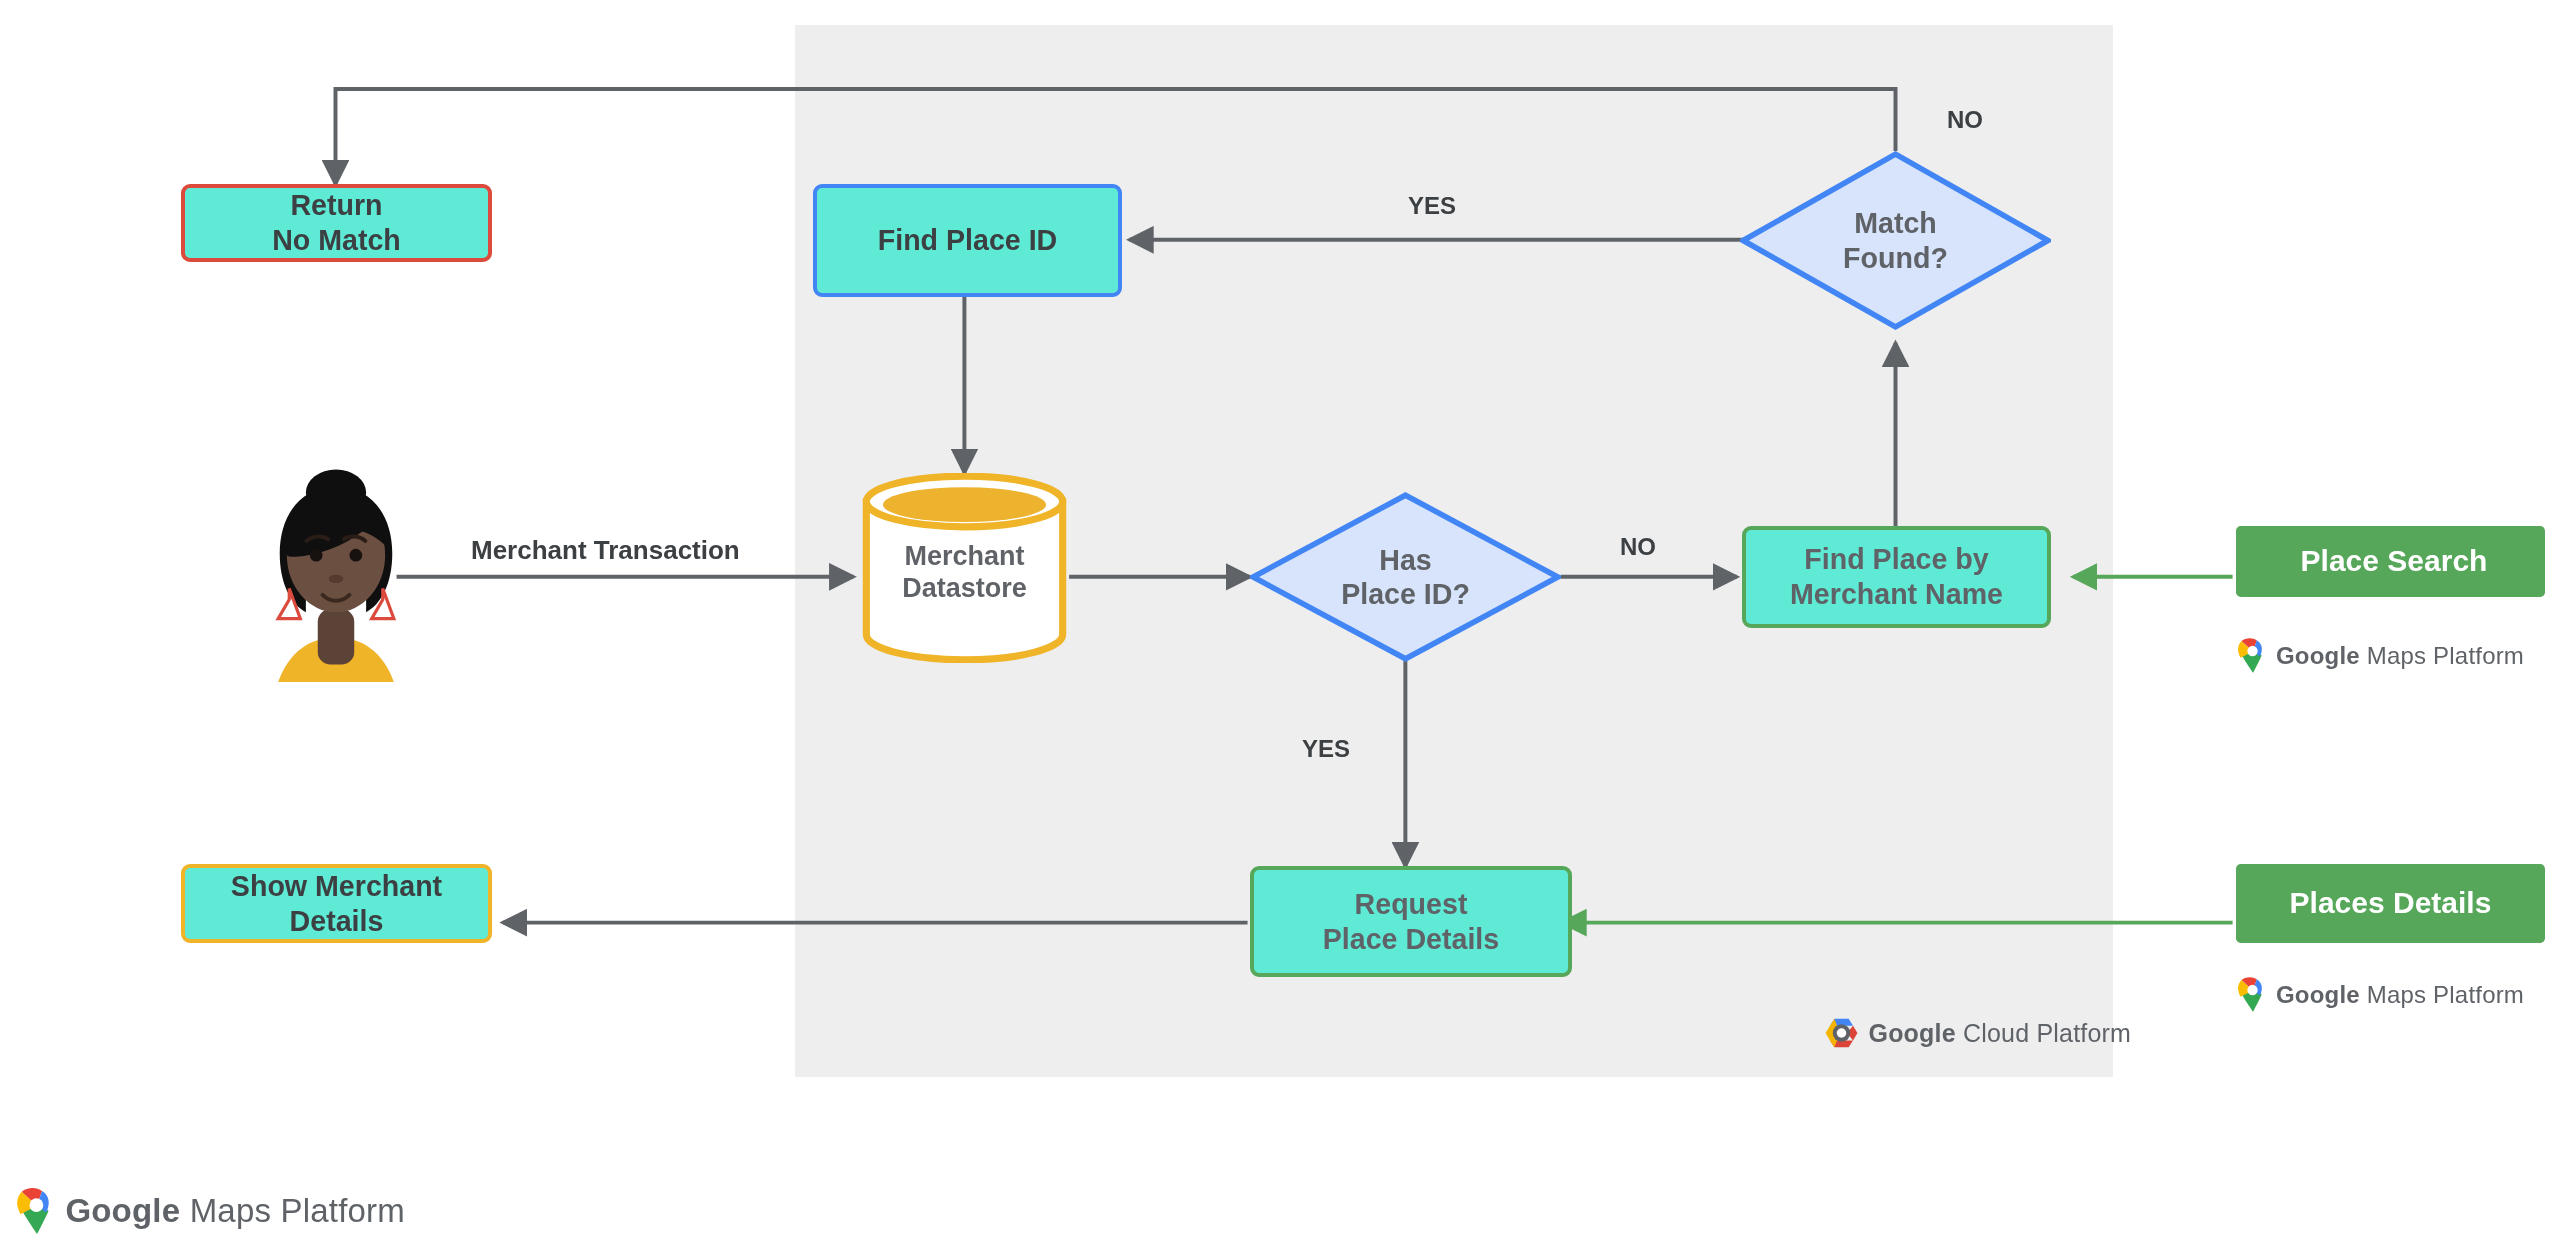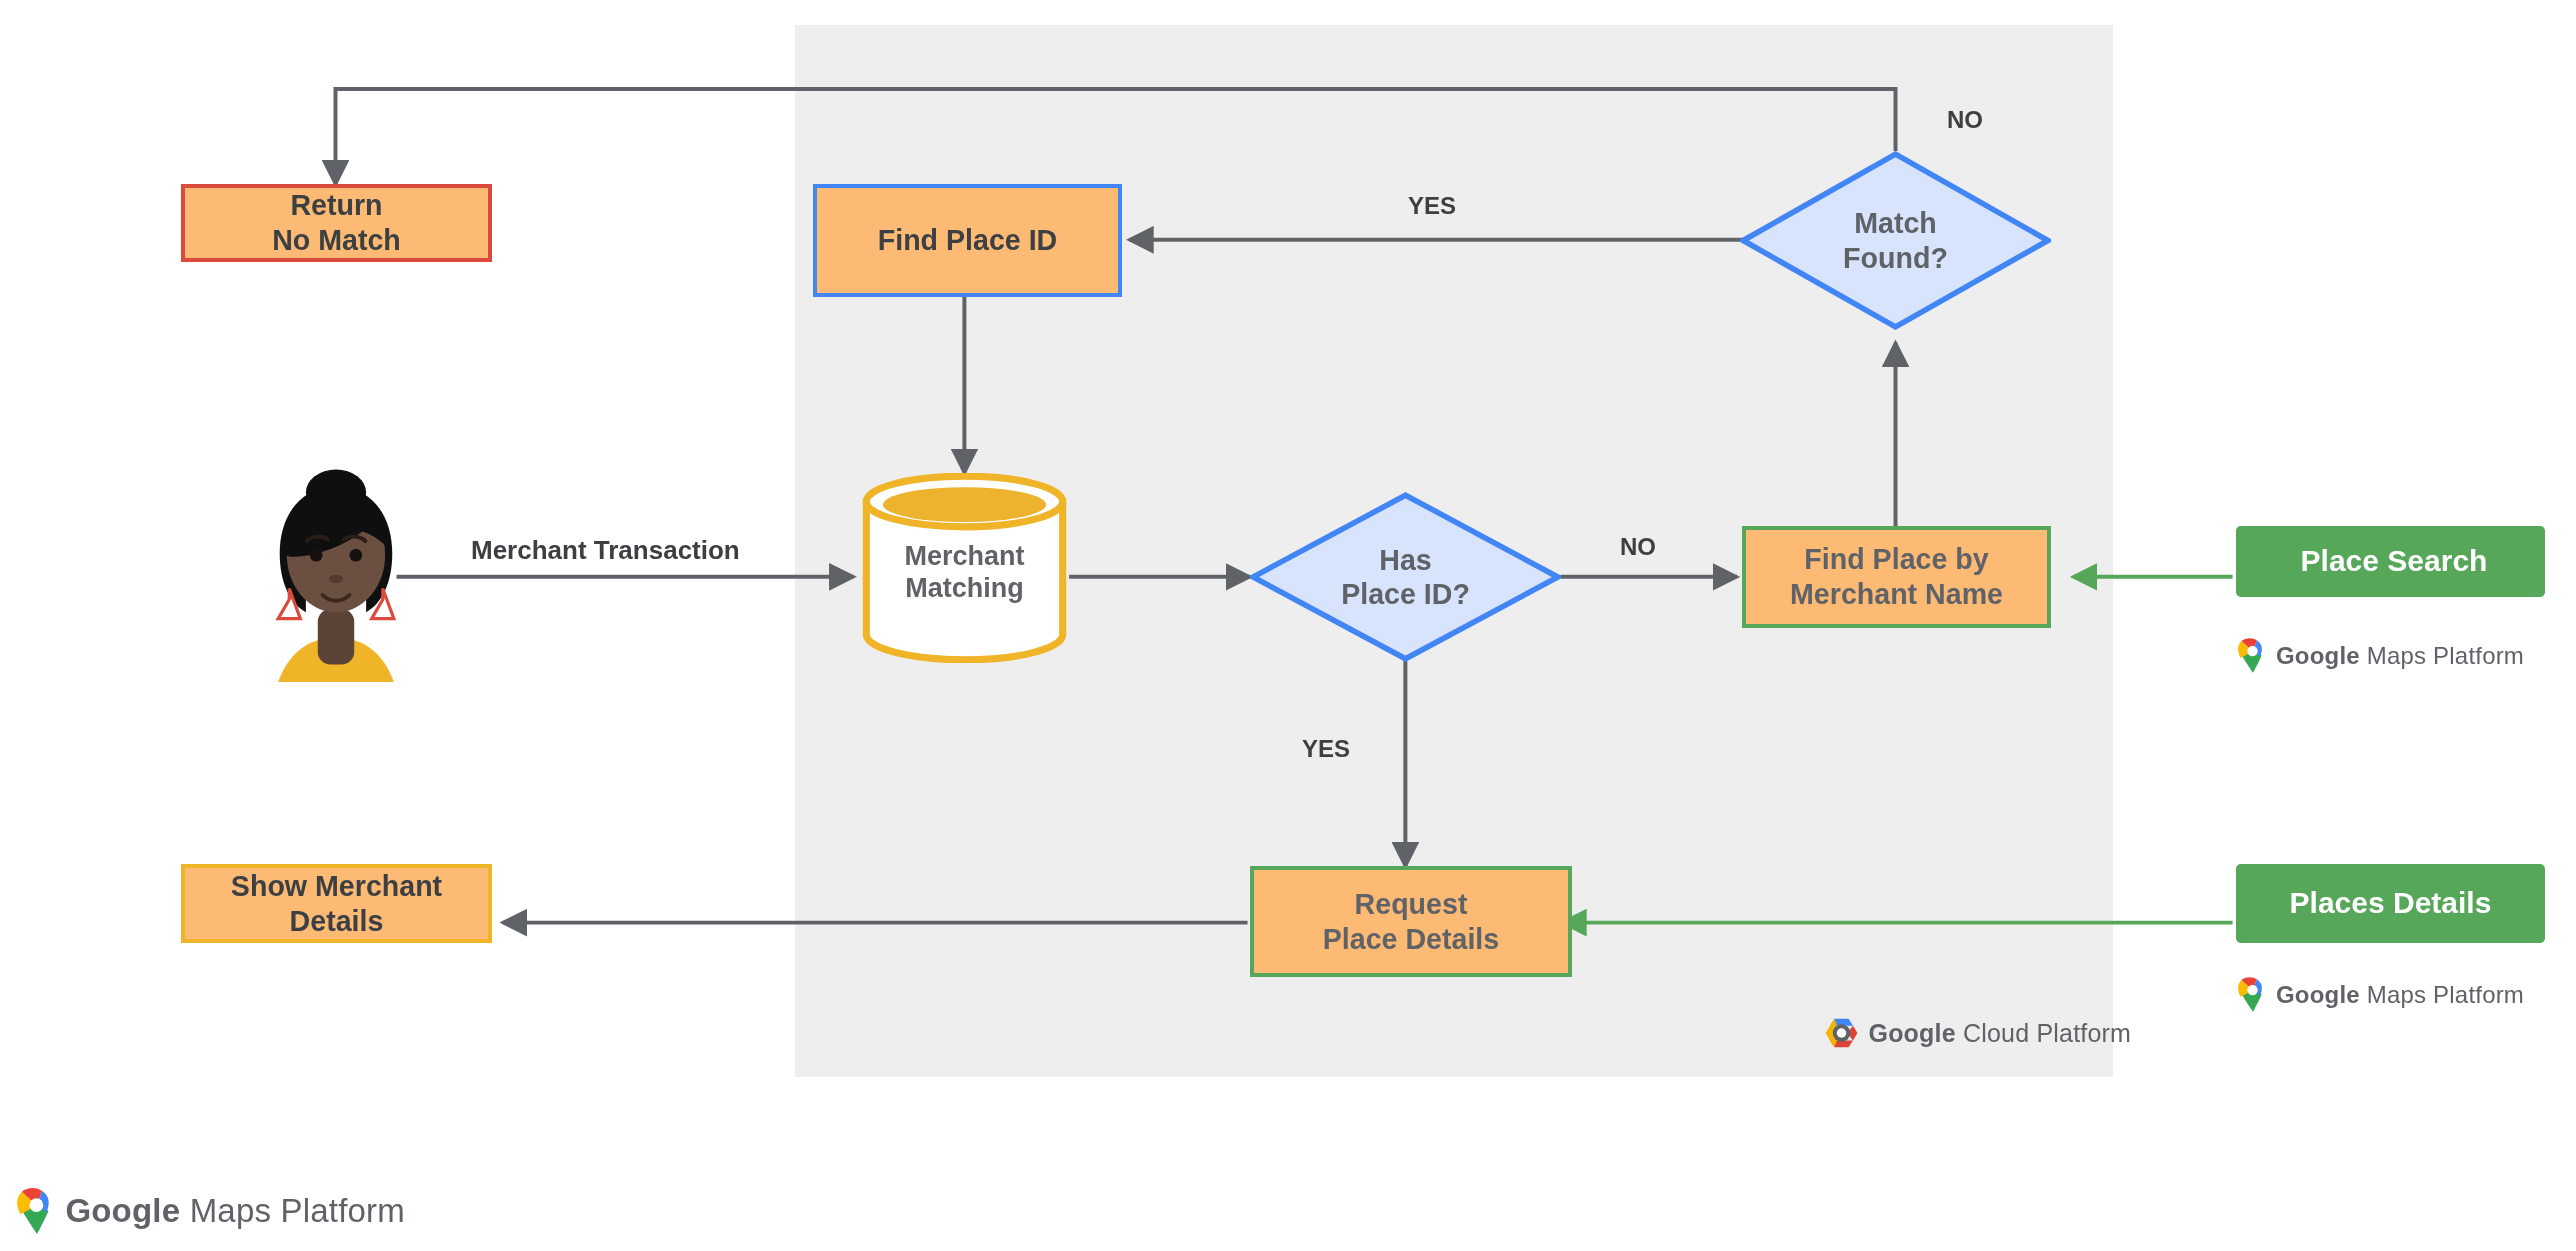--- a/index.html
+++ b/index.html
@@ -18,21 +18,22 @@
 
   
   .wires{position:absolute;left:0;top:0;width:2576px;height:1252px;}
 
   
   .node{
     position:absolute;box-sizing:border-box;
     display:flex;align-items:center;justify-content:center;
     text-align:center;line-height:1.22;
     font-weight:700;color:#3c4043;
-    background:#fdba74;
+    background:#5eead4;
+    border-radius:9px;
   }
   .node .lbl{display:block;white-space:pre-line;}
 
   .node.red    {border:4.8px solid #DB4A3C;}
   .node.blue   {border:4.8px solid #4285F4;}
   .node.amber  {border:4.8px solid #F0B429;}
   .node.green  {border:4.8px solid #57A75A;}
 
   .node.solid-green{
     background:#57A75A;border:none;color:#ffffff;border-radius:4.8px;
@@ -175,21 +176,21 @@
 Found?</span>
   </div>
 
   <div class="cylinder" style="left:859px;top:473px;width:211px;height:190px;">
     <svg viewBox="0 0 266 240" width="211" height="190" xmlns="http://www.w3.org/2000/svg">
       <path d="M9,36 L9,204 A124,32 0 0 0 257,204 L257,36 Z" fill="#ffffff" stroke="#F0B429" stroke-width="9"></path>
       <ellipse cx="133" cy="36" rx="124" ry="32" fill="#ffffff" stroke="#F0B429" stroke-width="9"></ellipse>
       <ellipse cx="133" cy="40" rx="103" ry="22" fill="#EDB22E"></ellipse>
     </svg>
     <span class="ctext" style="font-size:27px;">Merchant
-Matching</span>
+Datastore</span>
   </div>
 
   <div class="diamond" style="left:1250px;top:492px;width:311px;height:170px;">
     <svg class="dshape" viewBox="0 0 392 214" preserveAspectRatio="none" xmlns="http://www.w3.org/2000/svg">
       <polygon points="196,4 388,107 196,210 4,107" fill="#D7E4FB" stroke="#4285F4" stroke-width="7"></polygon>
     </svg>
     <span class="dtext" style="font-size:28.6px;">Has
 Place ID?</span>
   </div>
 

